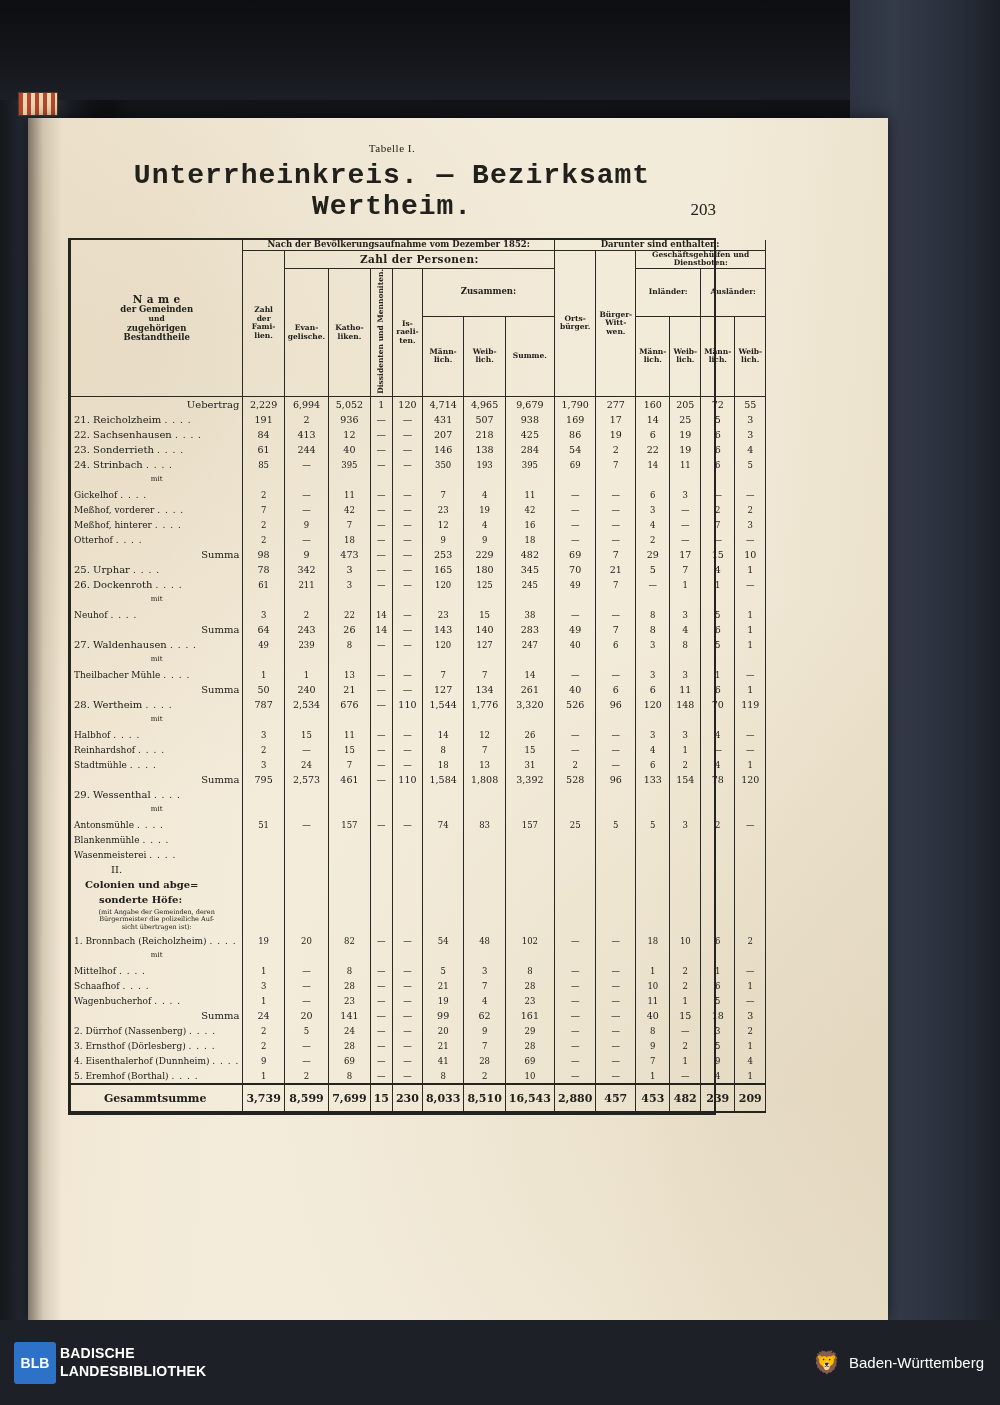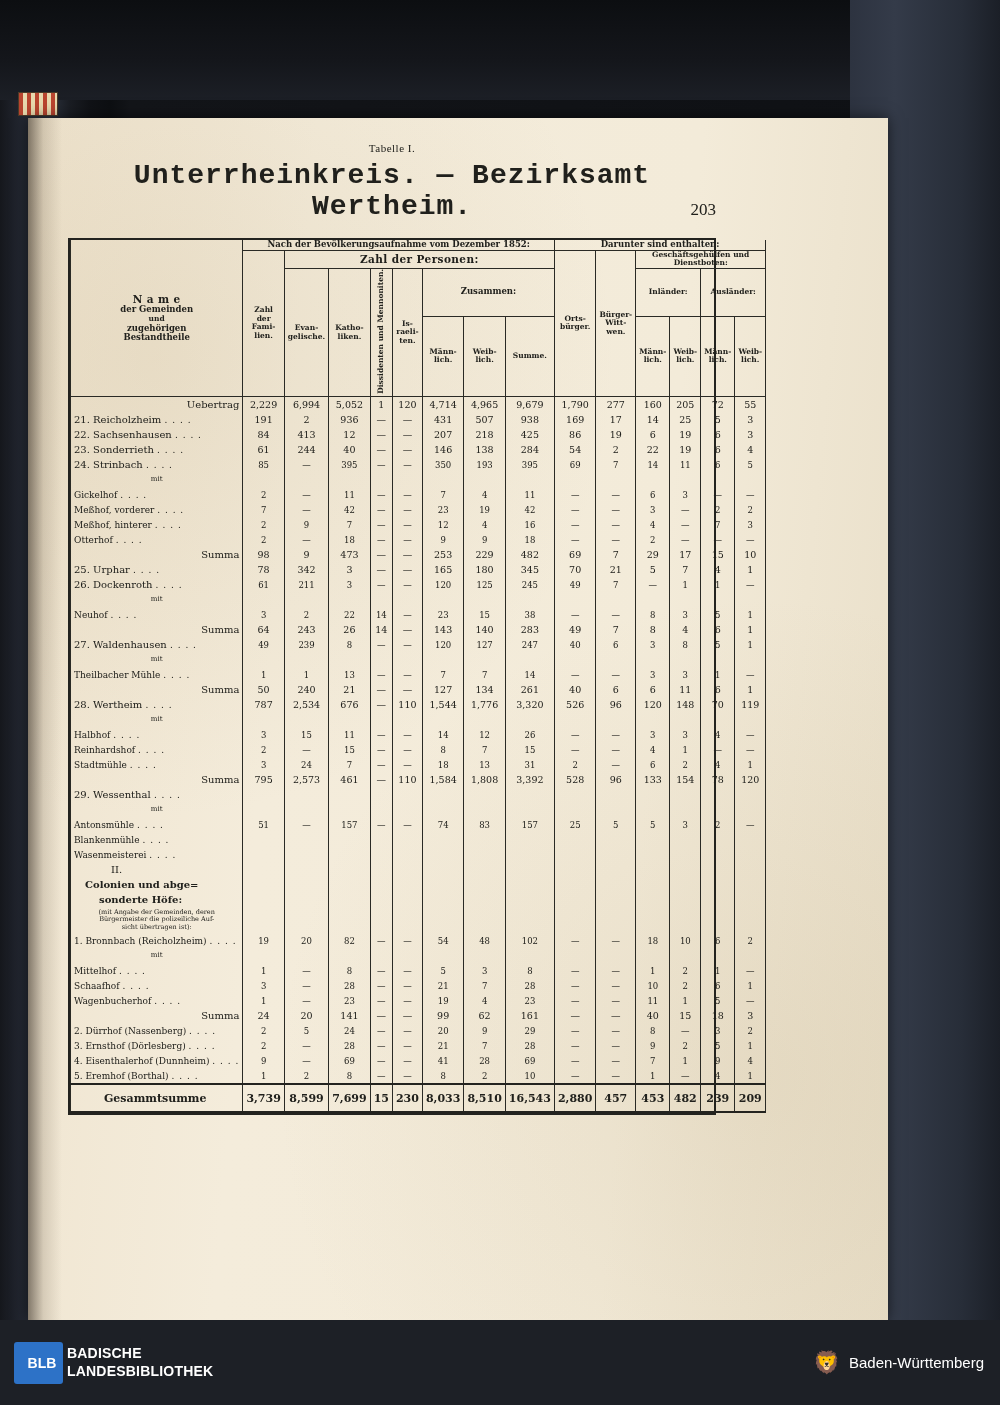--- a/index.html
+++ b/index.html
@@ -96,21 +96,20 @@
   
   .footer{
     position:absolute;left:0;bottom:0;width:1000px;height:85px;
     background:#1d2026;display:flex;align-items:center;
   }
   .blb-logo{
     margin-left:14px;width:42px;height:42px;background:#2d72c7;color:#fff;
     display:flex;align-items:center;justify-content:center;
     font-family:"Liberation Sans",sans-serif;font-weight:700;font-size:14px;
     border-radius:3px;
-    padding-left:7px;
   }
   .blb-text{
     margin-left:4px;color:#fff;font-family:"Liberation Sans",sans-serif;
     font-size:14px;font-weight:700;line-height:1.25;letter-spacing:.2px;
   }
   .bw{
     position:absolute;right:16px;display:flex;align-items:center;gap:10px;
     color:#fff;font-family:"Liberation Sans",sans-serif;font-size:15px;
   }
   .griffin{font-size:22px;line-height:1;color:#fff;letter-spacing:-2px;}

